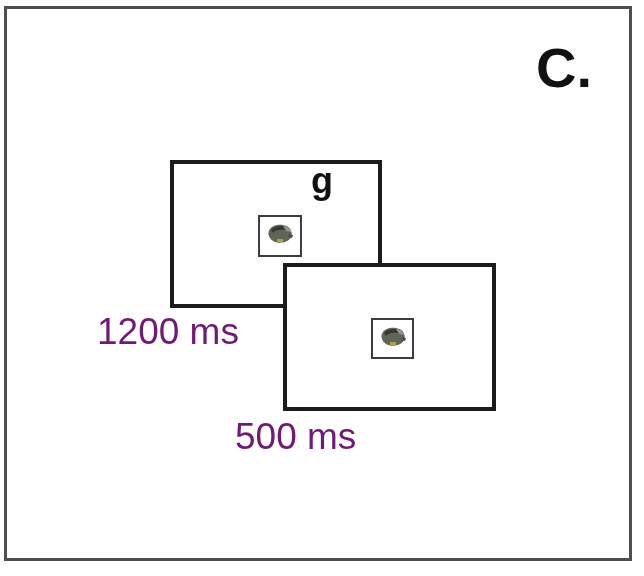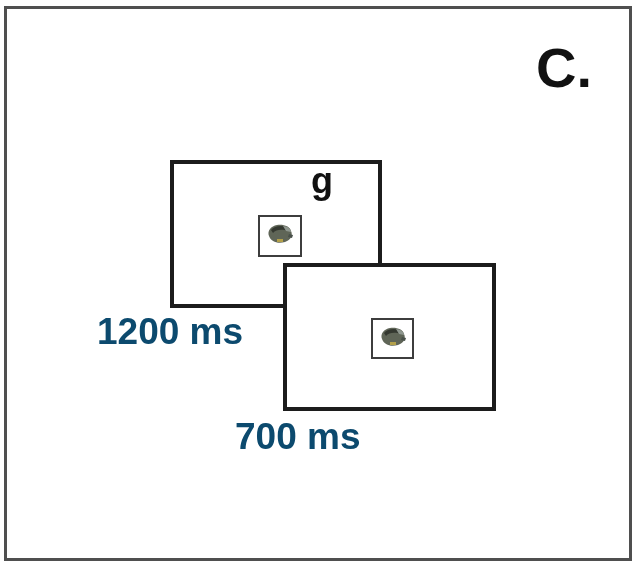--- a/index.html
+++ b/index.html
@@ -62,23 +62,23 @@
     display: flex;
     align-items: center;
     justify-content: center;
     z-index: 3;
   }
   .stim-box-study { left: 258px; top: 215px; width: 44px; height: 42px; }
   .stim-box-test  { left: 371px; top: 318px; width: 43px; height: 41px; }
   .duration-label {
     position: absolute;
     font-size: 37px;
-    font-weight: 700;
+    font-weight: 400;
     line-height: 1.0;
-    color: #0c4a6e;
+    color: #701a75;
     z-index: 4;
     white-space: nowrap;
   }
   .duration-study { left: 97px;  top: 313px; }
   .duration-test  { left: 235px; top: 418px; }
 </style>
 </head>
 <body>
 
 <div class="canvas">
@@ -112,15 +112,15 @@
         <path d="M6 8 C9 4 16 3 21 5 L23 9 C18 7 11 7 8 11 Z" fill="#343830"></path>
         <path d="M18 4 C22 4 26 7 26 10 L21 9 Z" fill="#8f978f"></path>
         <path d="M24 12 L28 13 L27 16 L23 15 Z" fill="#49504a"></path>
         <rect x="12" y="17" width="6" height="3" fill="#b3a04a"></rect>
       </svg>
     </span>
   </div>
 
   <div class="duration-label duration-study">1200 ms</div>
 
-  <div class="duration-label duration-test">700 ms</div>
+  <div class="duration-label duration-test">500 ms</div>
 
 </div>
 
 </body></html>

